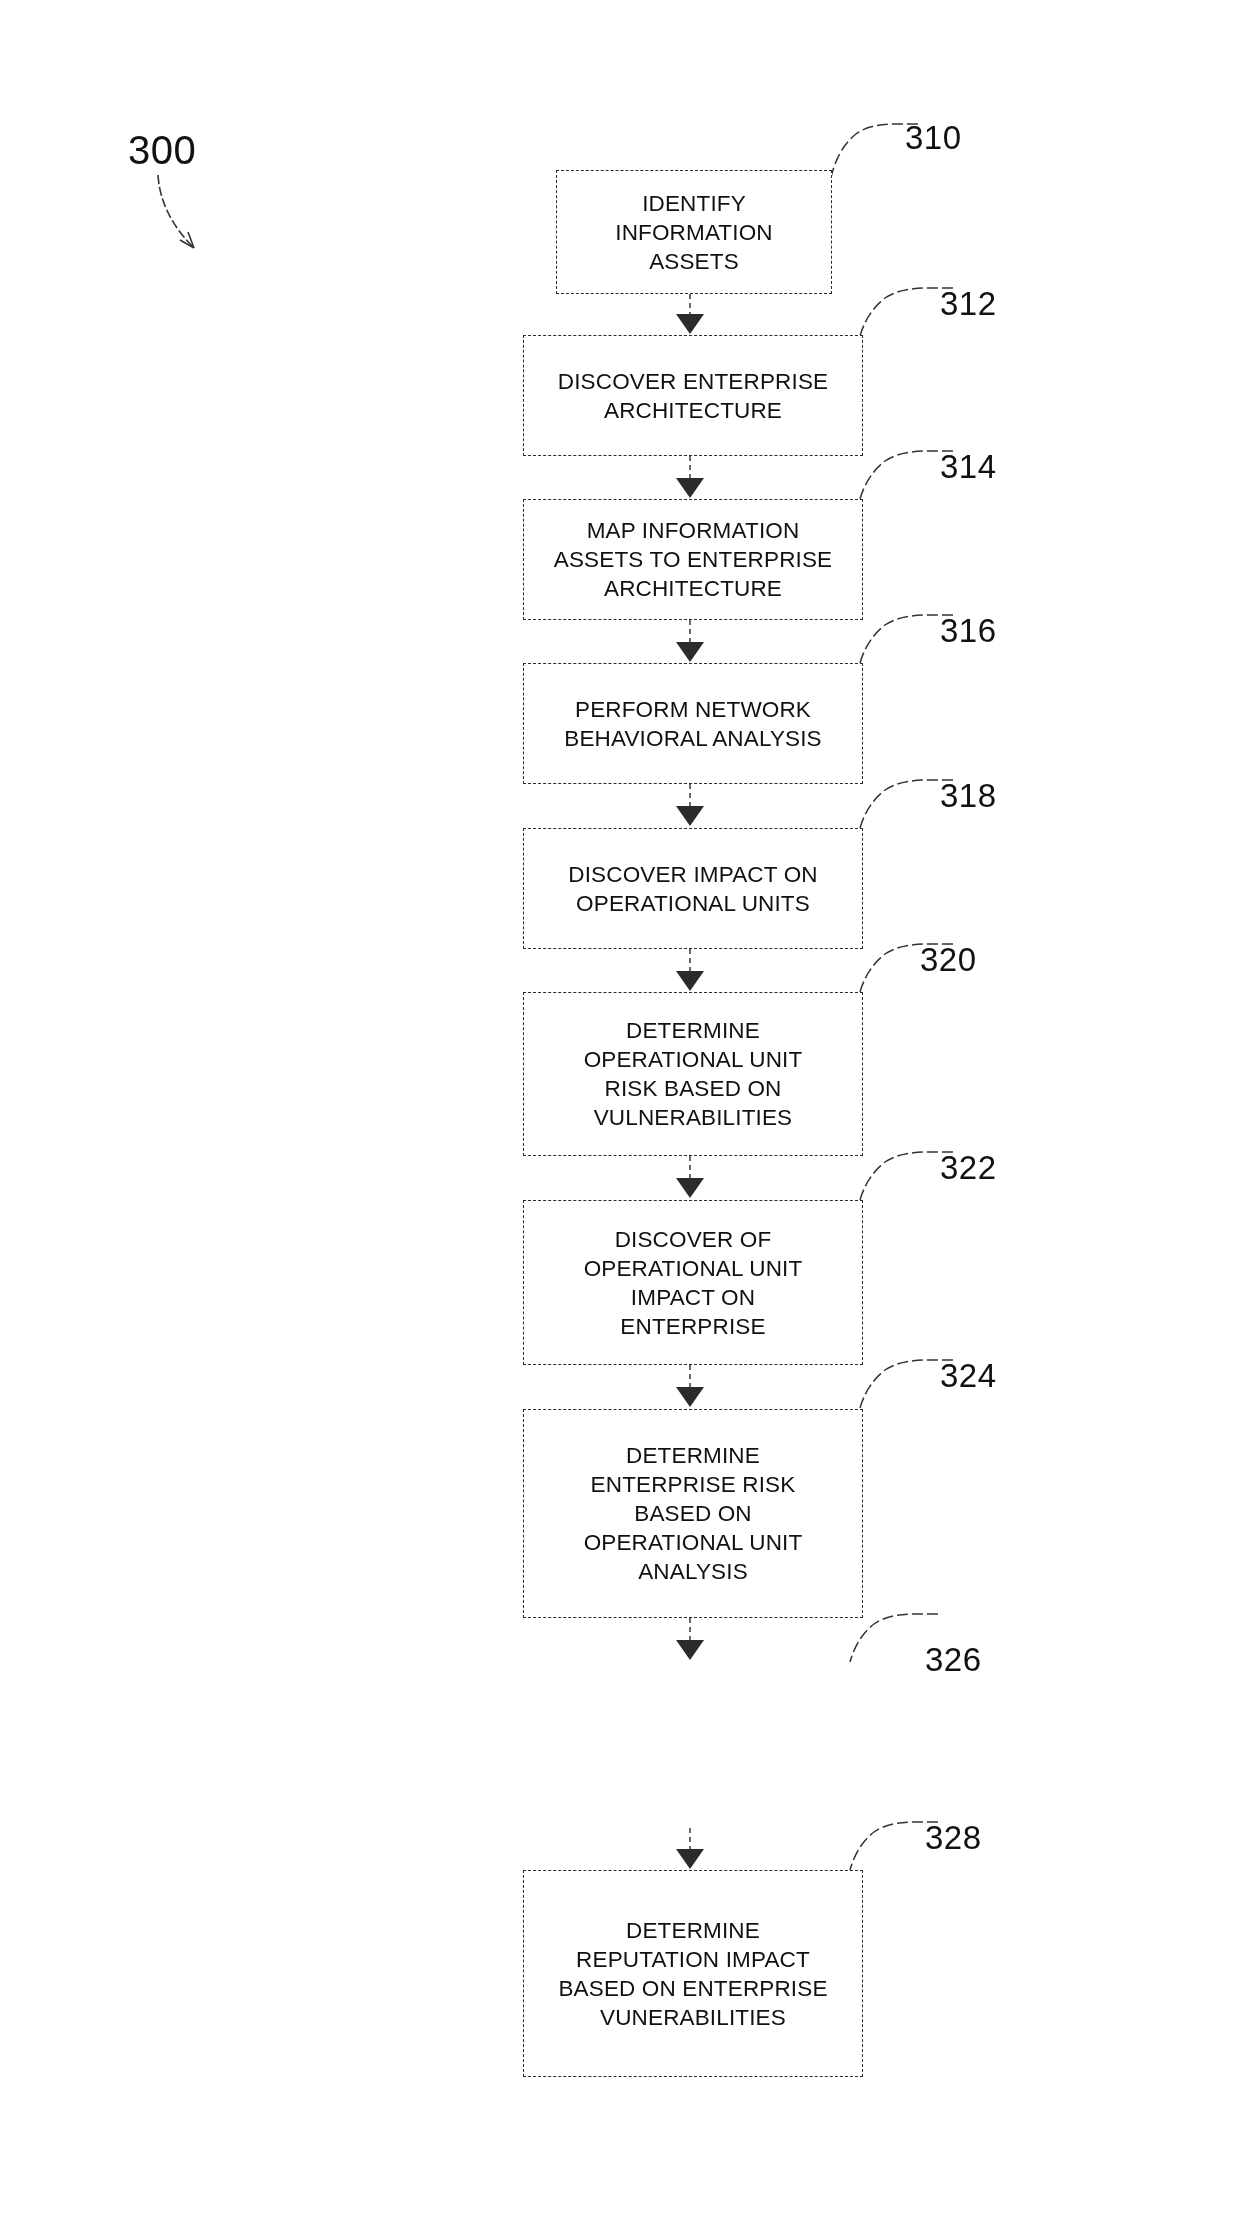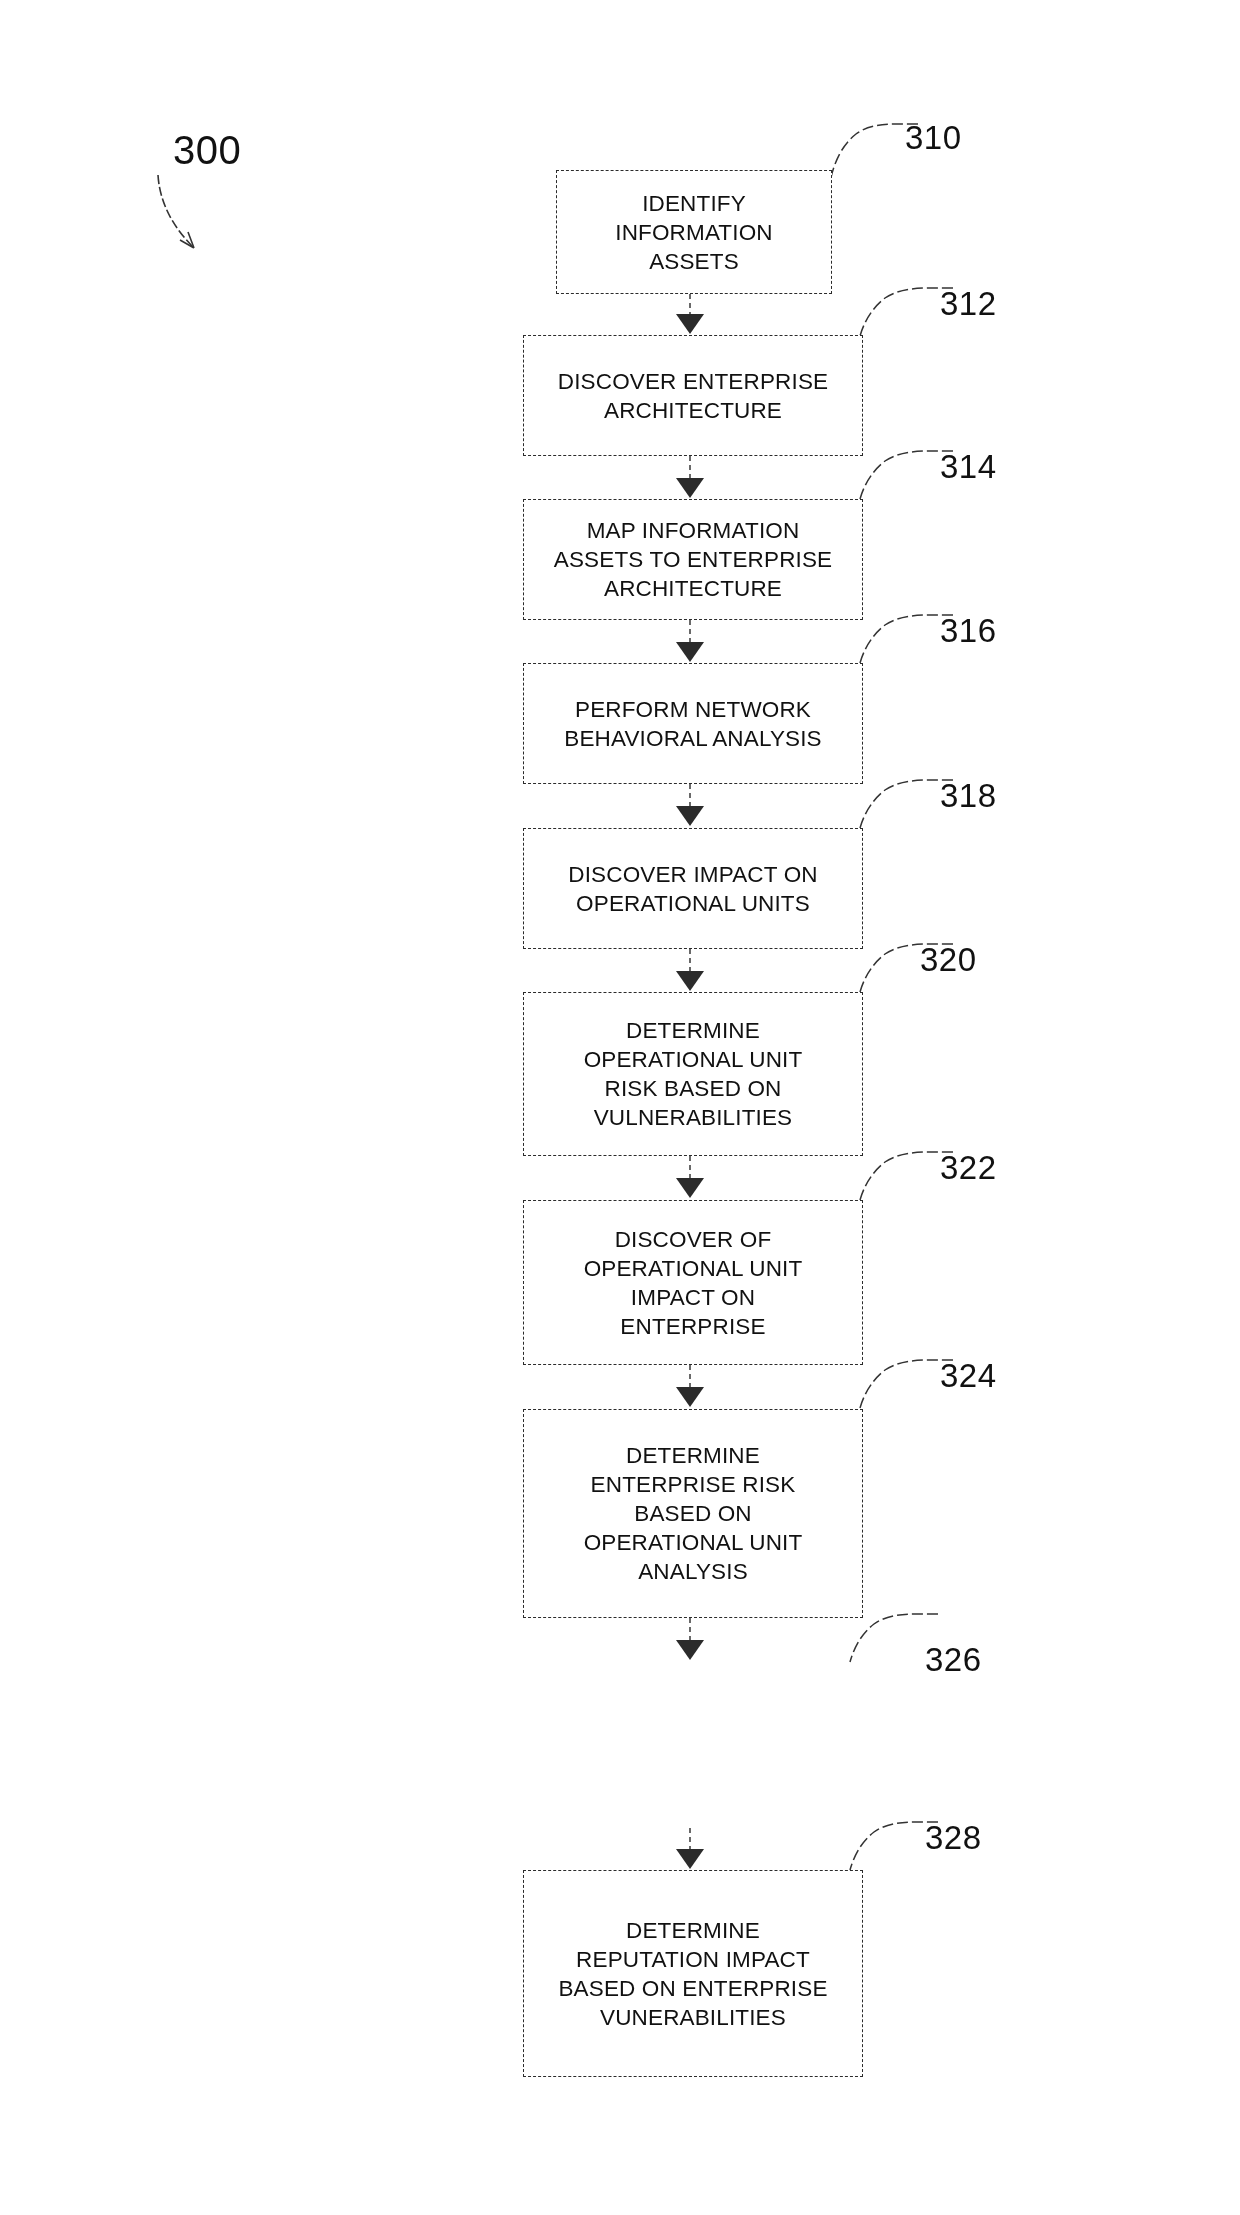--- a/index.html
+++ b/index.html
@@ -26,21 +26,20 @@
 
   
   .fig-number {
     position: absolute;
     left: 128px;
     top: 128px;
     font-size: 40px;
     letter-spacing: 0.5px;
     color: #111;
     white-space: nowrap;
-    margin-left: 45px;
   }
   .fig-arrow {
     position: absolute;
     left: 150px;
     top: 170px;
     width: 90px;
     height: 100px;
   }
 
   

